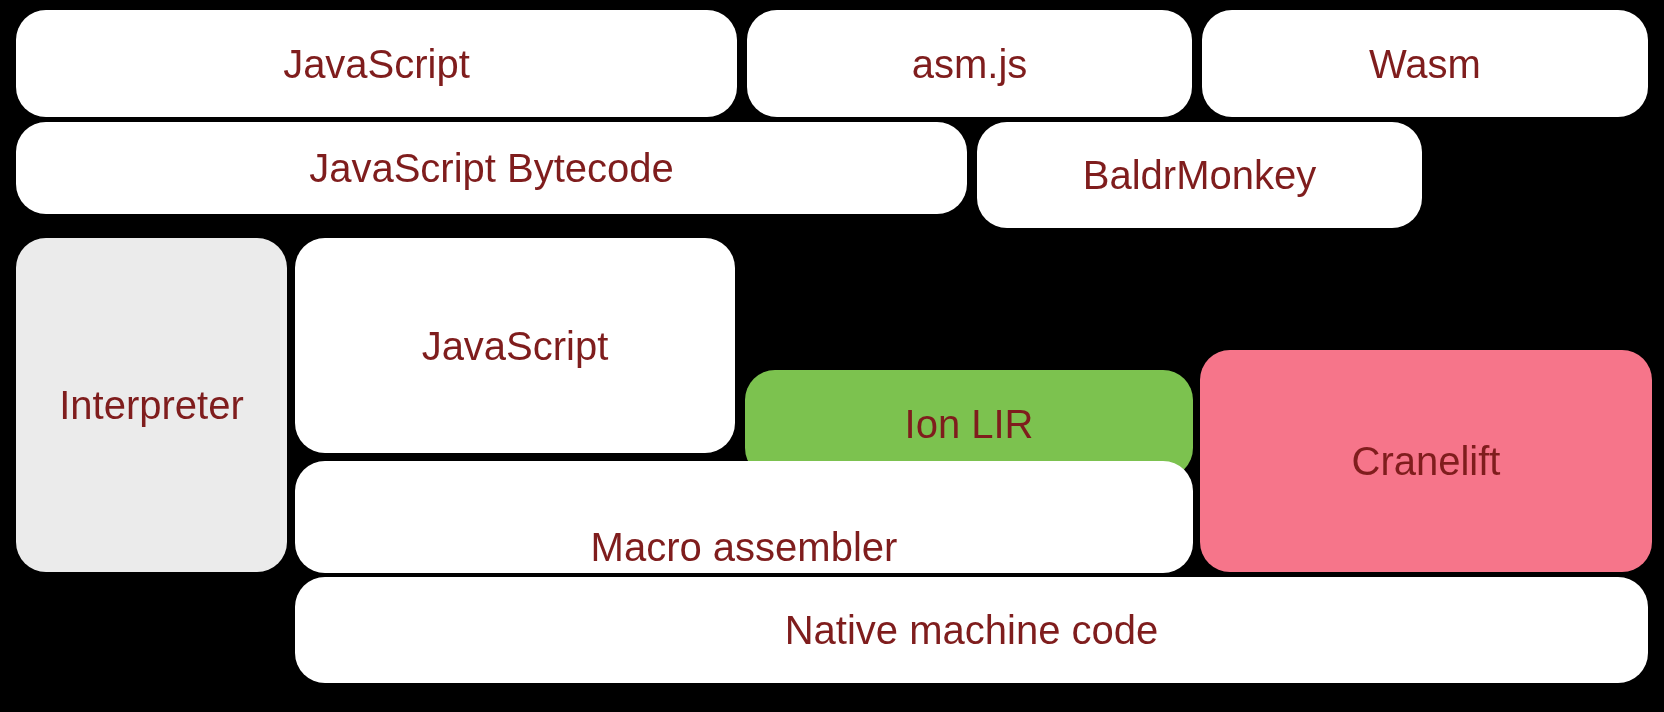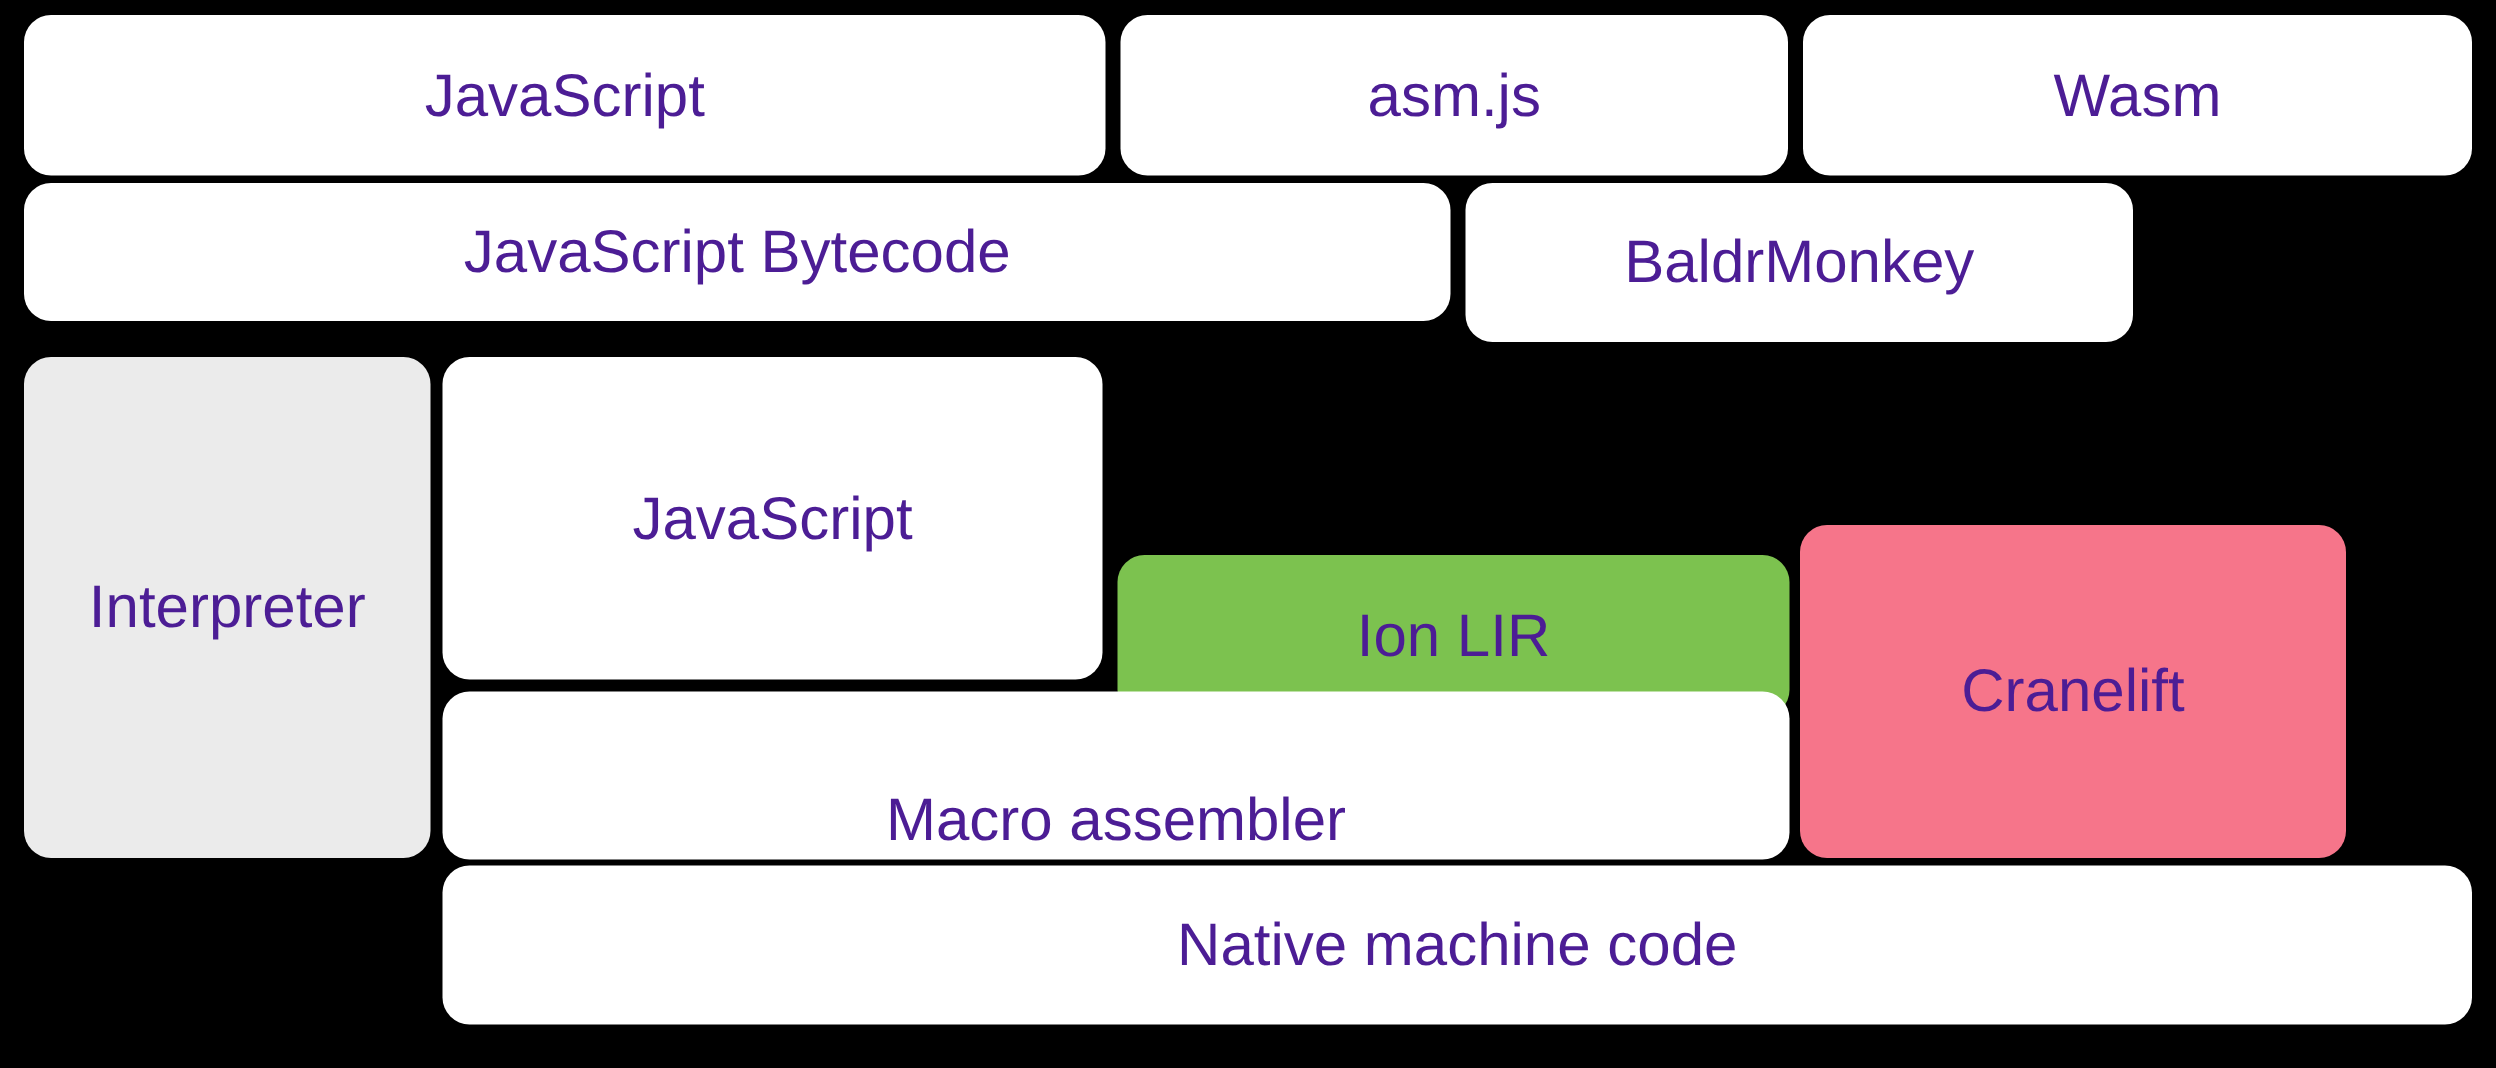--- a/index.html
+++ b/index.html
@@ -15,39 +15,39 @@
     overflow: hidden;
     font-family: "Liberation Sans", sans-serif;
   }
   .box {
     position: absolute;
     display: flex;
     align-items: center;
     justify-content: center;
     text-align: center;
     background: #ffffff;
-    color: #4c1d95;
-    border-radius: 18px;
+    color: #7f1d1d;
+    border-radius: 30px;
     font-size: 40px;
     line-height: 1.3;
   }
   .box--gray  { background: #ebebeb; }
   .box--green { background: #7cc24f; }
   .box--pink  { background: #f6758a; }
 
   #box-javascript          { left: 16px;   top: 10px;  width: 721px;  height: 107px; }
   #box-asmjs               { left: 747px;  top: 10px;  width: 445px;  height: 107px; }
   #box-wasm                { left: 1202px; top: 10px;  width: 446px;  height: 107px; }
   #box-js-bytecode         { left: 16px;   top: 122px; width: 951px;  height: 92px; }
   #box-baldrmonkey         { left: 977px;  top: 122px; width: 445px;  height: 106px; }
   #box-interpreter         { left: 16px;   top: 238px; width: 271px;  height: 334px; }
   #box-js-baseline         { left: 295px;  top: 238px; width: 440px;  height: 215px; }
   #box-ion-mir             { left: 745px;  top: 238px; width: 448px;  height: 102px; }
   #box-ion-lir             { left: 745px;  top: 347px; width: 448px;  height: 108px; margin-top: 23px; }
-  #box-cranelift           { left: 1200px; top: 350px; width: 364px;  height: 222px; }
+  #box-cranelift           { left: 1200px; top: 350px; width: 452px;  height: 222px; }
   #box-macro-assembler     { left: 295px;  top: 461px; width: 898px;  height: 112px; align-items: flex-end; }
   #box-native-machine-code { left: 295px;  top: 577px; width: 1353px; height: 106px; }
 
   .box-label { display: block; }
 </style>
 </head>
 <body>
 
 <div class="canvas">
 

